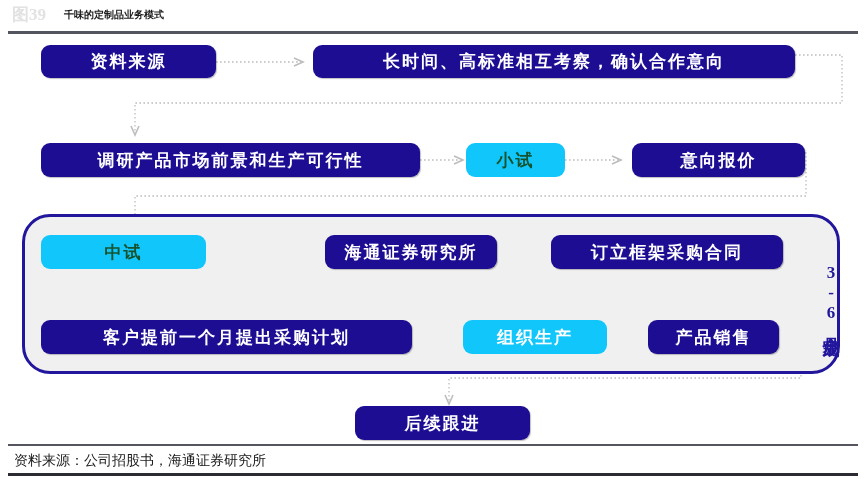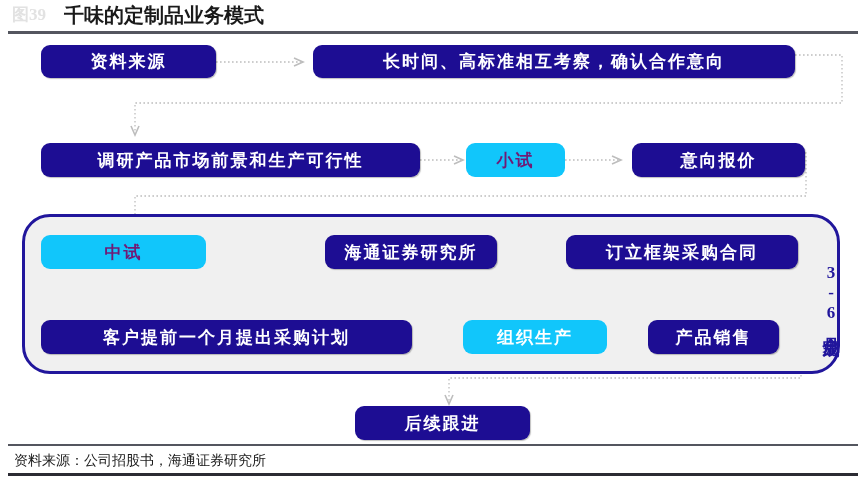--- a/index.html
+++ b/index.html
@@ -31,21 +31,21 @@
     font-weight: bold;
     color: #e2e2e2;
     letter-spacing: 0px;
     line-height: 22px;
     white-space: nowrap;
   }
   .fig-title {
     position: absolute;
     left: 64px;
     top: 3px;
-    font-size: 20px;
+    font-size: 10px;
     font-weight: bold;
     color: #1a1a1a;
     line-height: 24px;
     white-space: nowrap;
   }
   .rule-top {
     position: absolute;
     left: 8px;
     top: 31px;
     width: 850px;
@@ -133,21 +133,21 @@
     white-space: nowrap;
     line-height: 1;
   }
   .node.navy {
     background: #1d0d93;
     color: #ffffff;
     box-shadow: 1px 1px 1px rgba(0,0,0,0.25);
   }
   .node.cyan-dark {
     background: #11c6fb;
-    color: #701a75;
+    color: #14532d;
   }
   .node.cyan-white {
     background: #11c6fb;
     color: #ffffff;
   }
 </style>
 </head>
 <body>
 
 <div id="canvas">
@@ -196,21 +196,21 @@
 
   <div class="node navy" style="left:624px; top:143px; width:173px; height:34px;margin-left:8px;">意向报价</div>
 
   <div class="group-box"></div>
   <div class="group-label">3-6个月完成</div>
 
   <div class="node cyan-dark" style="left:41px; top:235px; width:165px; height:34px;">中试</div>
 
   <div class="node navy" style="left:325px; top:235px; width:172px; height:34px;">海通证券研究所</div>
 
-  <div class="node navy" style="left:566px; top:235px; width:232px; height:34px;">订立框架采购合同</div>
+  <div class="node navy" style="left:551px; top:235px; width:232px; height:34px;">订立框架采购合同</div>
 
   <div class="node cyan-white" style="left:463px; top:320px; width:144px; height:34px;">组织生产</div>
 
   <div class="node navy" style="left:41px; top:320px; width:371px; height:34px;">客户提前一个月提出采购计划</div>
 
   <div class="node navy" style="left:648px; top:320px; width:131px; height:34px;">产品销售</div>
 
   <div class="node navy" style="left:355px; top:406px; width:175px; height:34px;">后续跟进</div>
 
   <div class="rule-mid"></div>

